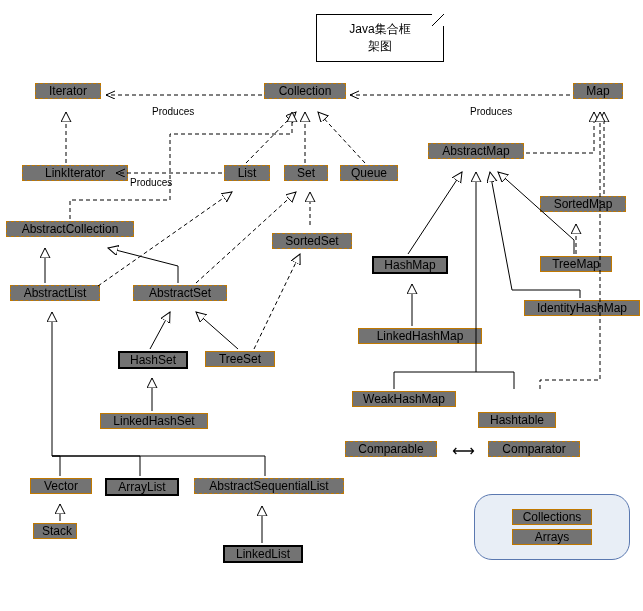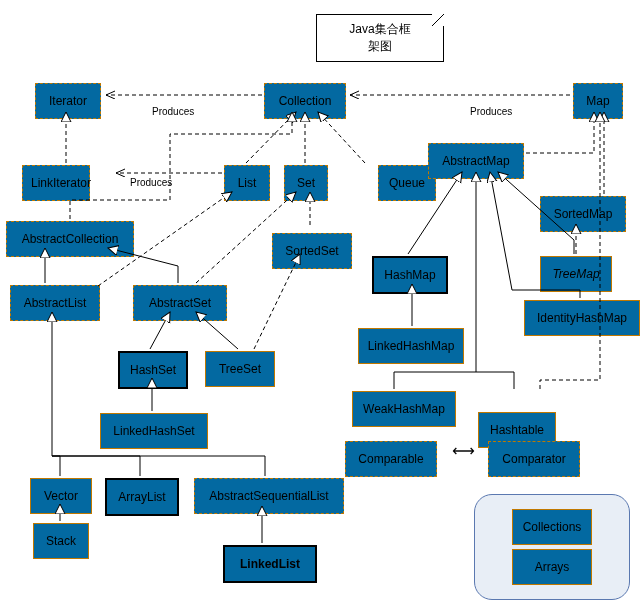--- a/index.html
+++ b/index.html
@@ -11,24 +11,24 @@
     color: #000;
   }
   .canvas {
     position: relative;
     width: 643px;
     height: 611px;
     background: #ffffff;
   }
   .node {
     position: absolute;
-    background: #0369a1;
+    background: #737373;
     border: 1px solid #c07800;
     text-align: center;
-    padding: 10px 8px;
+    padding: 0 8px;
     box-sizing: border-box;
     white-space: nowrap;
   }
   .node.dashed {
     border-style: dashed;
   }
   .node.bold {
     border-width: 2px;
     border-color: #000;
     border-style: solid;
@@ -95,54 +95,54 @@
   </div>
 
   <div class="node dashed" style="left:35px;  top:83px;  width:66px;"><span>Iterator</span></div>
   <div class="node dashed" style="left:264px; top:83px;  width:82px;"><span>Collection</span></div>
   <div class="node dashed" style="left:573px; top:83px;  width:50px;"><span>Map</span></div>
 
   <div class="edge-label" style="left:152px; top:106px;">Produces</div>
   <div class="edge-label" style="left:470px; top:106px;">Produces</div>
   <div class="edge-label" style="left:130px; top:177px;">Produces</div>
 
-  <div class="node dashed" style="left:22px;  top:165px; width:68px;"><span>LinkIterator</span></div>
+  <div class="node dashed" style="left:22px;  top:165px; width:106px;"><span>LinkIterator</span></div>
   <div class="node dashed" style="left:224px; top:165px; width:46px;"><span>List</span></div>
   <div class="node dashed" style="left:284px; top:165px; width:44px;"><span>Set</span></div>
-  <div class="node dashed" style="left:340px; top:165px; width:58px;margin-left:38px;"><span>Queue</span></div>
+  <div class="node dashed" style="left:340px; top:165px; width:58px;"><span>Queue</span></div>
   <div class="node dashed" style="left:428px; top:143px; width:96px;"><span>AbstractMap</span></div>
 
   <div class="node dashed" style="left:6px;   top:221px; width:128px;"><span>AbstractCollection</span></div>
   <div class="node dashed" style="left:272px; top:233px; width:80px;"><span>SortedSet</span></div>
   <div class="node dashed" style="left:10px;  top:285px; width:90px;"><span>AbstractList</span></div>
 
   <div class="node dashed" style="left:540px; top:196px; width:86px;"><span>SortedMap</span></div>
   <div class="node dashed" style="left:133px; top:285px; width:94px;"><span>AbstractSet</span></div>
   <div class="node bold" style="left:372px; top:256px; width:76px;"><span>HashMap</span></div>
-  <div class="node" style="left:540px; top:256px; width:72px;font-style:italic;"><span>TreeMap</span></div>
+  <div class="node" style="left:540px; top:256px; width:72px;"><span>TreeMap</span></div>
   <div class="node" style="left:524px; top:300px; width:116px;"><span>IdentityHashMap</span></div>
 
   <div class="node bold" style="left:118px; top:351px; width:70px;"><span>HashSet</span></div>
   <div class="node" style="left:205px; top:351px; width:70px;"><span>TreeSet</span></div>
-  <div class="node" style="left:358px; top:328px; width:106px;"><span>LinkedHashMap</span></div>
+  <div class="node" style="left:358px; top:328px; width:124px;"><span>LinkedHashMap</span></div>
 
   <div class="node" style="left:100px; top:413px; width:108px;"><span>LinkedHashSet</span></div>
   <div class="node" style="left:352px; top:391px; width:104px;"><span>WeakHashMap</span></div>
   <div class="node" style="left:478px; top:391px; width:78px;margin-top:21px;"><span>Hashtable</span></div>
 
   <div class="node" style="left:30px;  top:478px; width:62px;"><span>Vector</span></div>
   <div class="node bold" style="left:105px; top:478px; width:74px;"><span>ArrayList</span></div>
   <div class="node dashed" style="left:194px; top:478px; width:150px;"><span>AbstractSequentialList</span></div>
 
   <div class="node dashed" style="left:345px; top:441px; width:92px;"><span>Comparable</span></div>
   <div class="node dashed" style="left:488px; top:441px; width:92px;"><span>Comparator</span></div>
   <div class="double-arrow" style="position:absolute; left:452px; top:443px;">⟷</div>
 
-  <div class="node" style="left:33px;  top:523px; width:56px;"><span>Stack</span></div>
-  <div class="node bold" style="left:223px; top:545px; width:94px;font-weight:bold;"><span>LinkedList</span></div>
+  <div class="node" style="left:33px;  top:523px; width:44px;"><span>Stack</span></div>
+  <div class="node bold" style="left:223px; top:545px; width:80px;"><span>LinkedList</span></div>
 
   <div class="legend" style="left:474px; top:494px; width:156px;">
     <div class="node"><span>Collections</span></div>
     <div class="node"><span>Arrays</span></div>
   </div>
 
   <svg class="edges" width="643" height="611">
     <defs>
       <marker id="tri" markerWidth="12" markerHeight="12" refX="10" refY="5" orient="auto">
         <path d="M0,0 L10,5 L0,10 Z" fill="#ffffff" stroke="#000000" stroke-width="1"></path>

